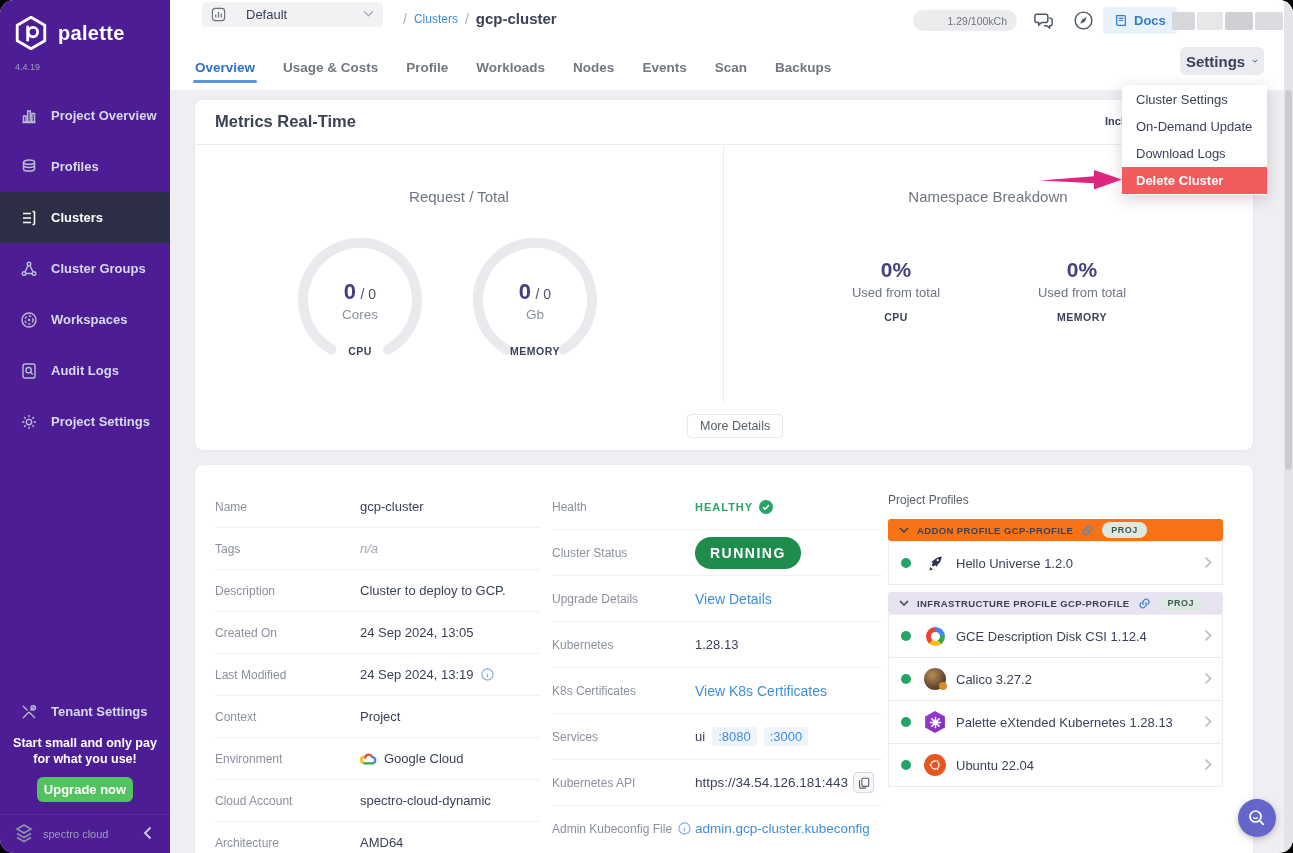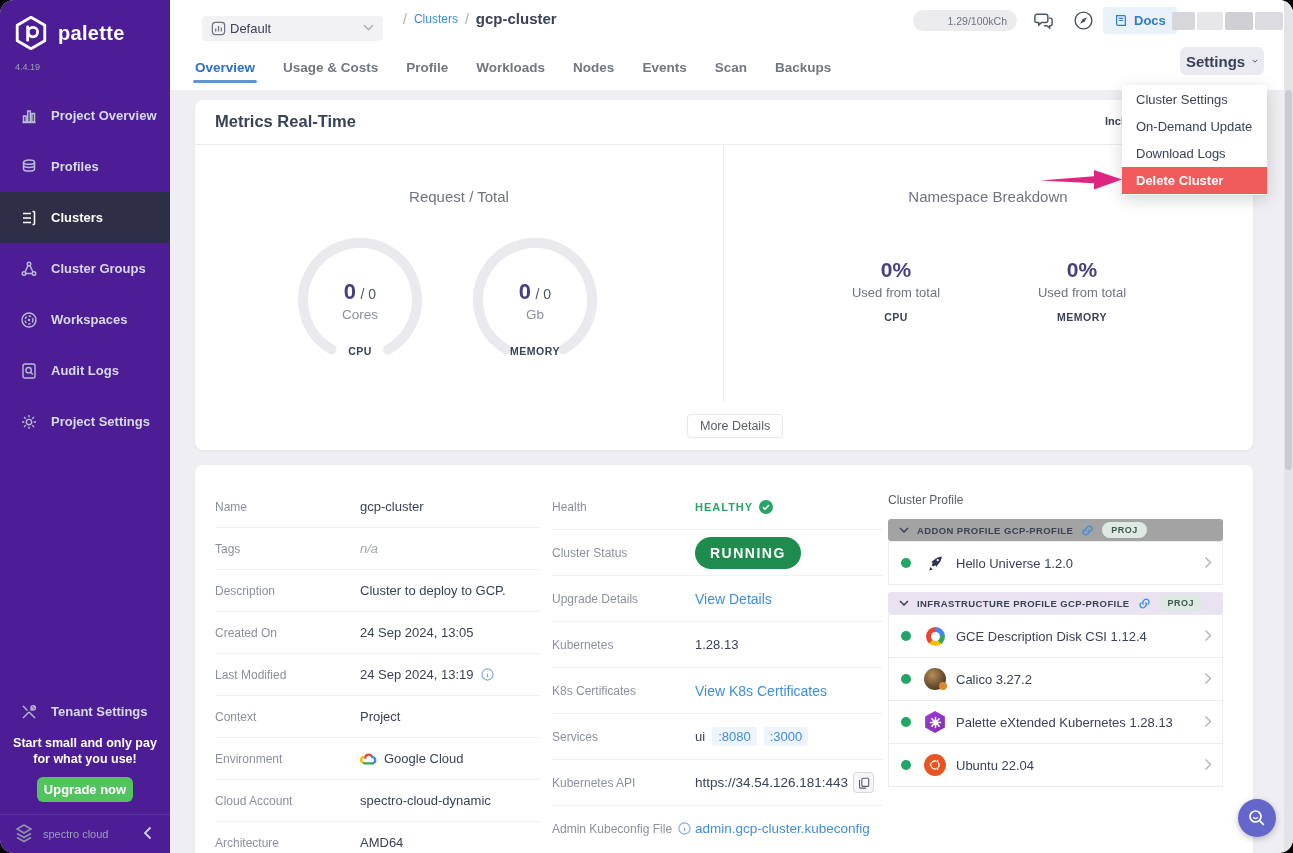--- a/index.html
+++ b/index.html
@@ -21,22 +21,22 @@
     font-size:12.5px;font-weight:600;line-height:16px;}
   .upgrade-btn{position:absolute;left:37px;top:777px;width:96px;height:25px;background:#52c35f;color:#fff;
     border:none;border-radius:6px;font-size:13px;font-weight:600;font-family:inherit;cursor:pointer;}
   .side-footer{position:absolute;left:0;top:814px;width:170px;height:39px;border-top:1px solid rgba(255,255,255,.08);
     display:flex;align-items:center;gap:7px;padding-left:12px;box-sizing:border-box;}
   .side-footer .brand{font-size:11px;color:#9aa0b6;}
   .collapse{position:absolute;right:18px;top:826px;cursor:pointer;}
 
   
   .topbar{position:absolute;left:170px;top:0;width:1123px;height:90px;background:#fff;}
-  .proj-select{position:absolute;left:202px;top:16px;width:181px;height:25px;background:#f2f2f5;border-radius:4px;
-    display:flex;align-items:center;gap:4px;padding-left:9px;box-sizing:border-box;cursor:pointer;text-align:center;}
+  .proj-select{position:absolute;left:202px;top:2px;width:181px;height:25px;background:#f2f2f5;border-radius:4px;
+    display:flex;align-items:center;gap:20px;padding-left:9px;box-sizing:border-box;cursor:pointer;text-align:center;}
   .proj-select .txt{font-size:13px;color:#3a4258;}
   .proj-select .chev{position:absolute;right:9px;top:8px;}
   .crumbs{position:absolute;left:403px;top:10px;display:flex;align-items:center;gap:7px;}
   .crumb-sep{color:#a9adb8;font-size:14px;}
   .crumb-link{color:#3e8edd;font-size:12px;cursor:pointer;}
   .crumb-cur{color:#3a4258;font-size:15px;font-weight:600;}
   .usage-pill{position:absolute;left:913px;top:10px;width:104px;height:21px;background:#ececef;border-radius:11px;
     display:flex;align-items:center;justify-content:flex-end;padding-right:10px;box-sizing:border-box;
     font-size:10.5px;color:#6e7480;}
   .icon-btn{position:absolute;top:9px;cursor:pointer;}
@@ -94,21 +94,21 @@
   .running-pill{background:#1e8c4d;color:#fff;font-size:14px;font-weight:bold;letter-spacing:1.5px;
     padding:8px 15px;border-radius:17px;}
   .port-chip{background:#eef4fb;color:#3e8edd;font-size:13px;padding:2px 6px;border-radius:3px;cursor:pointer;}
   .copy-btn{width:21px;height:21px;border:1px solid #d8d8dc;background:#f7f7f9;border-radius:4px;
     display:flex;align-items:center;justify-content:center;cursor:pointer;padding:0;}
 
   
   .profiles{position:absolute;left:693px;top:28px;width:335px;}
   .profiles-title{font-size:12px;color:#5a6069;margin-bottom:12px;}
   .sec-head{height:22px;display:flex;align-items:center;gap:8px;padding:0 0 0 11px;border-radius:3px;cursor:pointer;}
-  .sec-head.addon{background:#a3a3a3;}
+  .sec-head.addon{background:#f97316;}
   .sec-head.infra{background:#e9e2f1;margin-top:7px;}
   .sec-title{font-size:9.5px;font-weight:bold;color:#3a4258;letter-spacing:.4px;}
   .proj-badge{background:#dfe9e4;color:#3c5a4e;font-size:9px;font-weight:bold;letter-spacing:.5px;
     padding:3px 9px;border-radius:9px;}
   .prow{height:42px;background:#fff;border:1px solid #ececf0;border-top:none;display:flex;align-items:center;cursor:pointer;position:relative;}
   .prow:first-child{border-top:1px solid #ececf0;}
   .pdot{width:10px;height:10px;border-radius:50%;background:#23a566;margin:0 12px 0 12px;flex:0 0 auto;}
   .picon{width:24px;display:flex;justify-content:center;margin-right:9px;flex:0 0 auto;}
   .pname{font-size:13px;color:#3a4258;}
   .pchev{position:absolute;right:10px;top:14px;}
@@ -469,21 +469,21 @@
               <path d="M7 6.3V10M7 4v.3"></path>
           </svg>
         </div>
         <div class="dval">
             <span class="link" style="font-size:13.5px;">admin.gcp-cluster.kubeconfig</span>
           </div>
       </div>
     </div>
 
     <div class="profiles">
-      <div class="profiles-title">Cluster Profile</div>
+      <div class="profiles-title">Project Profiles</div>
 
       <div class="sec-head addon">
         <svg width="10" height="6" viewBox="0 0 10 6" fill="none" stroke="#3a4258" stroke-width="1.5">
             <path d="M1 1l4 4 4-4"></path>
           </svg>
         <span class="sec-title">ADDON PROFILE GCP-PROFILE</span>
         <svg width="13" height="13" viewBox="0 0 14 14" fill="none" stroke="#3e8edd" stroke-width="1.4">
           <path d="M6 8.2a3 3 0 0 1 0-4.2l1-1a3 3 0 0 1 4.2 4.2l-1 1"></path>
             <path d="M8 5.8a3 3 0 0 1 0 4.2l-1 1A3 3 0 0 1 2.8 6.8l1-1"></path>
         </svg>

